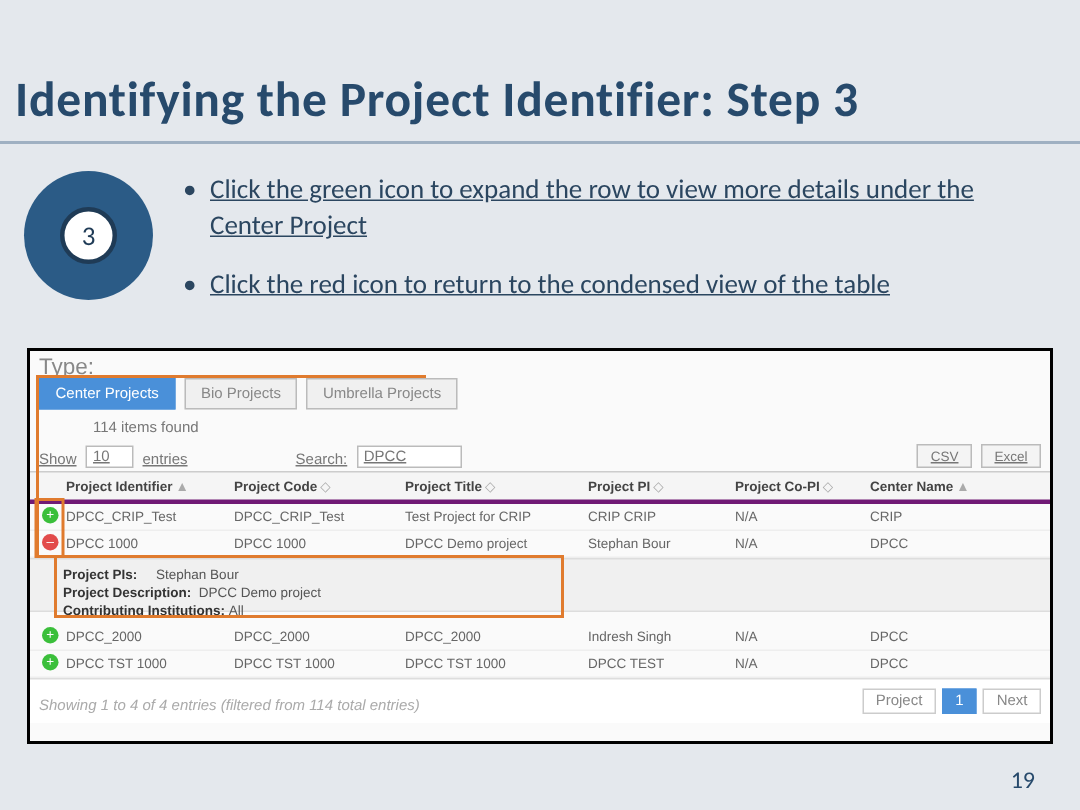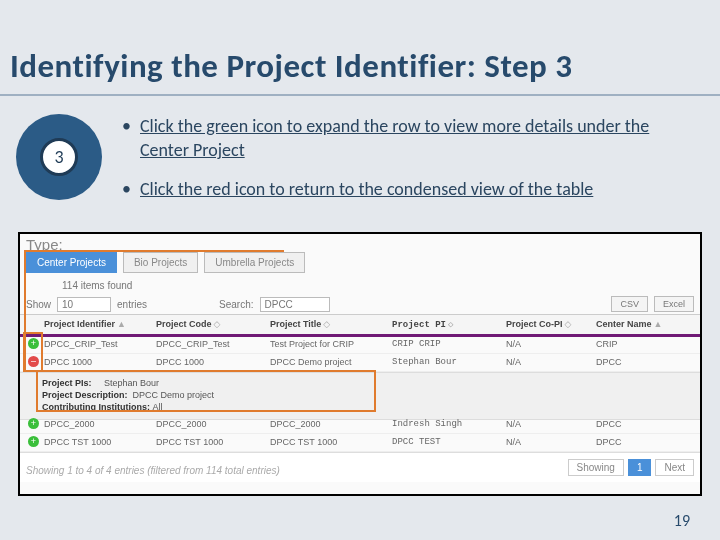--- a/index.html
+++ b/index.html
@@ -89,52 +89,53 @@
     position: absolute;
     border: 2px solid #e07b2e;
     pointer-events: none;
   }
   .found {
     position: absolute; top: 46px; left: 6px;
     font-size: 10px; color: #777; margin-left: 36px;
   }
   .controls {
     position: absolute; top: 62px; left: 0; right: 0;
-    display: flex; align-items: center;
+    display: flex; align-items: flex-end;
     font-size: 10px; color: #777;
     padding: 0 6px;
     gap: 6px;
+    text-decoration: underline;
   }
   .sel, .inp {
     border: 1px solid #bbb; background: #fff;
     font-size: 10px; padding: 1px 4px;
     color: #777; display: inline-block;
   }
-  .sel { width: 54px; }
+  .sel { width: 32px; }
   .inp { width: 70px; }
   .spacer { flex: 1; }
   .btn {
     border: 1px solid #bbb;
     padding: 2px 8px; font-size: 9px;
     background: #f4f4f4;
   }
   .thead {
     position: absolute; top: 80px; left: 0; right: 0;
     display: flex;
     background: #f5f5f5;
     border-top: 1px solid #ccc;
     border-bottom: 3px solid #701a75;
     font-size: 9px; font-weight: bold; color: #444;
     padding: 4px 6px;
   }
   .c-exp { width: 18px; }
   .c-id  { width: 112px; }
   .c-code{ width: 86px; }
   .c-title{ width: 150px; padding-left: 28px; }
-  .c-pi  { width: 114px; font-family: Liberation Mono, monospace; }
+  .c-pi  { width: 98px; }
   .c-copi{ width: 90px; }
   .c-cen { flex: 1; }
   .sort { color: #aaa; font-weight: normal; margin-left: 2px; }
 
   .trow {
     position: absolute; left: 0; right: 0;
     display: flex; font-size: 9px; color: #666;
     padding: 4px 6px;
     border-bottom: 1px solid #eee;
     align-items: center;
@@ -148,21 +149,21 @@
     width: 11px; height: 11px; border-radius: 50%;
     display: inline-flex; align-items: center; justify-content: center;
     font-size: 9px; color: #fff; line-height: 1;
     margin-left: 2px;
   }
   .dot.green { background: #3bbf3b; }
   .dot.red   { background: #e24b4b; }
 
   .detail {
     position: absolute; top: 138px; left: 0; right: 0;
-    height: 48px;
+    height: 36px;
     background: #f0f0f0;
     border-top: 1px solid #ddd;
     border-bottom: 1px solid #ddd;
     font-size: 9px; color: #555;
     padding: 4px 22px;
     line-height: 1.35;
   }
   .detail b { color: #333; }
 
   .footer {
@@ -274,21 +275,21 @@
       <div class="c-code">DPCC TST 1000</div>
       <div class="c-title">DPCC TST 1000</div>
       <div class="c-pi">DPCC TEST</div>
       <div class="c-copi">N/A</div>
       <div class="c-cen">DPCC</div>
     </div>
 
     <div class="footer">
       <span>Showing 1 to 4 of 4 entries (filtered from 114 total entries)</span>
       <div class="pager">
-        <span class="pg">Showing</span>
+        <span class="pg">Project</span>
         <span class="pg cur">1</span>
         <span class="pg">Next</span>
       </div>
     </div>
 
     <div class="orange-box" style="top:16px; left:4px; width:260px; height:122px; border-bottom:none; border-right:none;"></div>
     <div class="orange-box" style="top:98px; left:3px; width:20px; height:40px;"></div>
     <div class="orange-box" style="top:136px; left:16px; width:340px; height:42px;"></div>
 
   </div>

